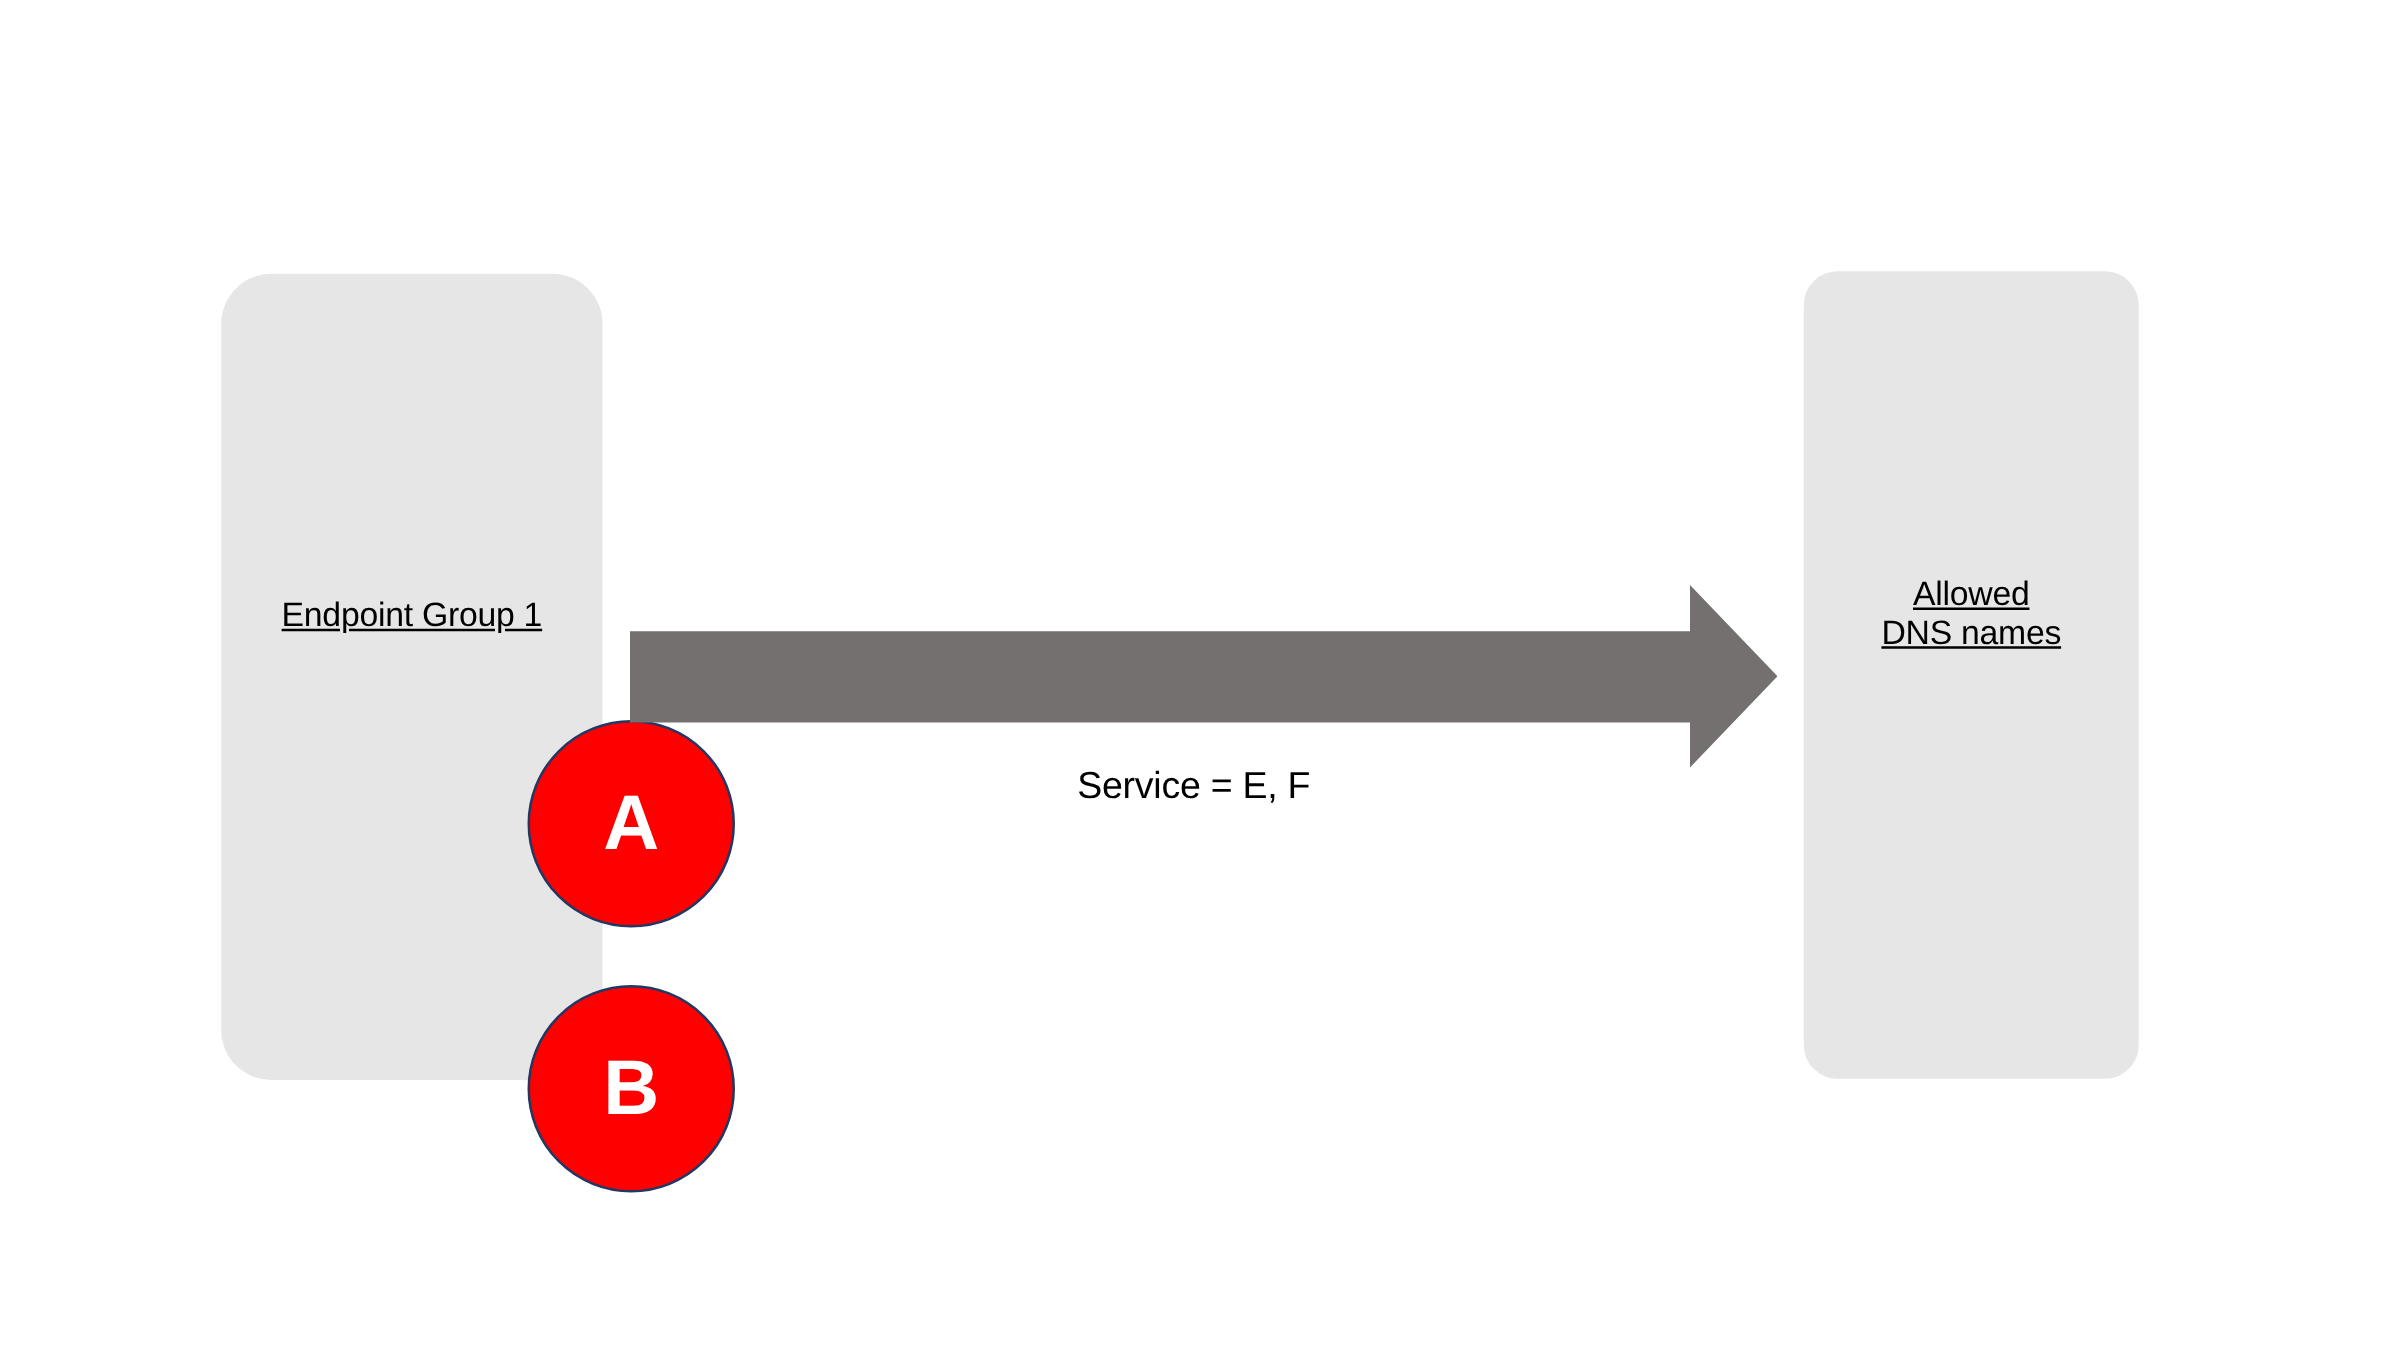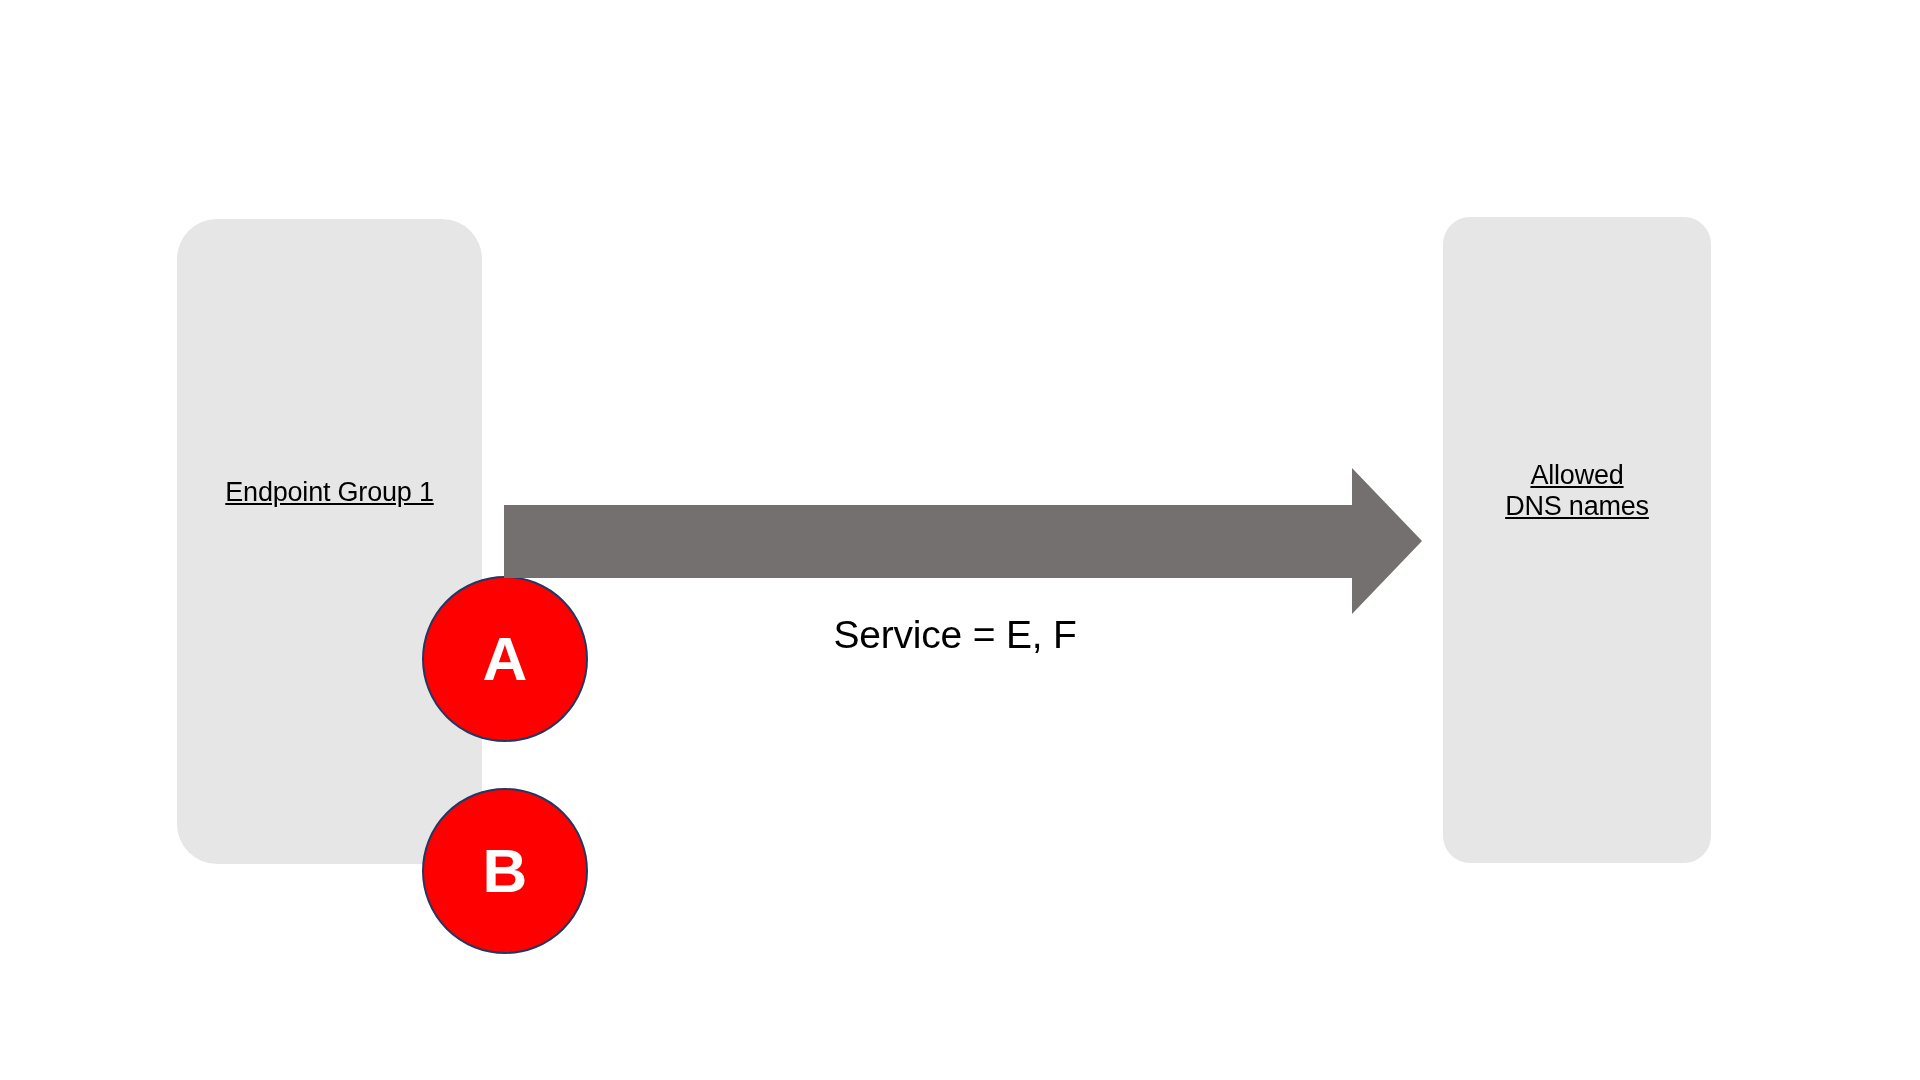--- a/index.html
+++ b/index.html
@@ -103,21 +103,21 @@
     letter-spacing: -0.2px;
   }
 
   #service-label {
     position: absolute;
     left: 504px;
     top: 612px;
     width: 902px;
     text-align: center;
     color: #000000;
-    font-size: 39px;
+    font-size: 30px;
     font-weight: 400;
     line-height: 1.16;
     letter-spacing: -0.2px;
   }
 </style>
 </head>
 <body>
 
 <div id="canvas">
 

